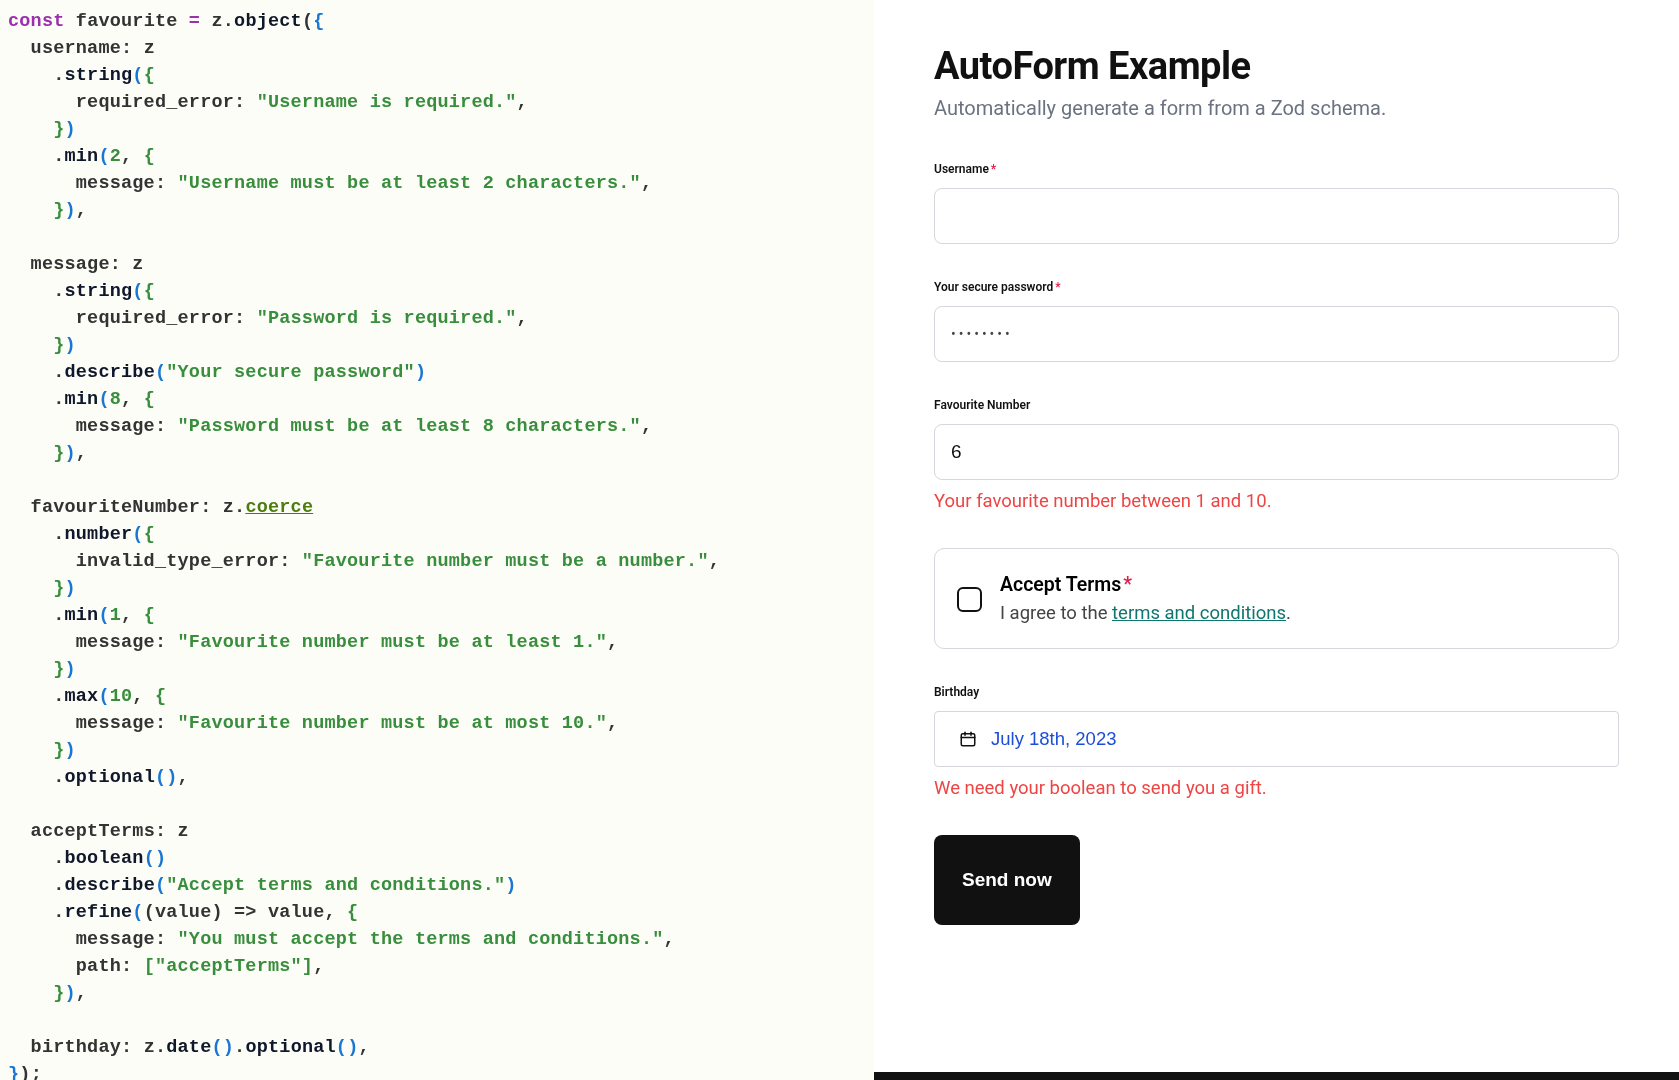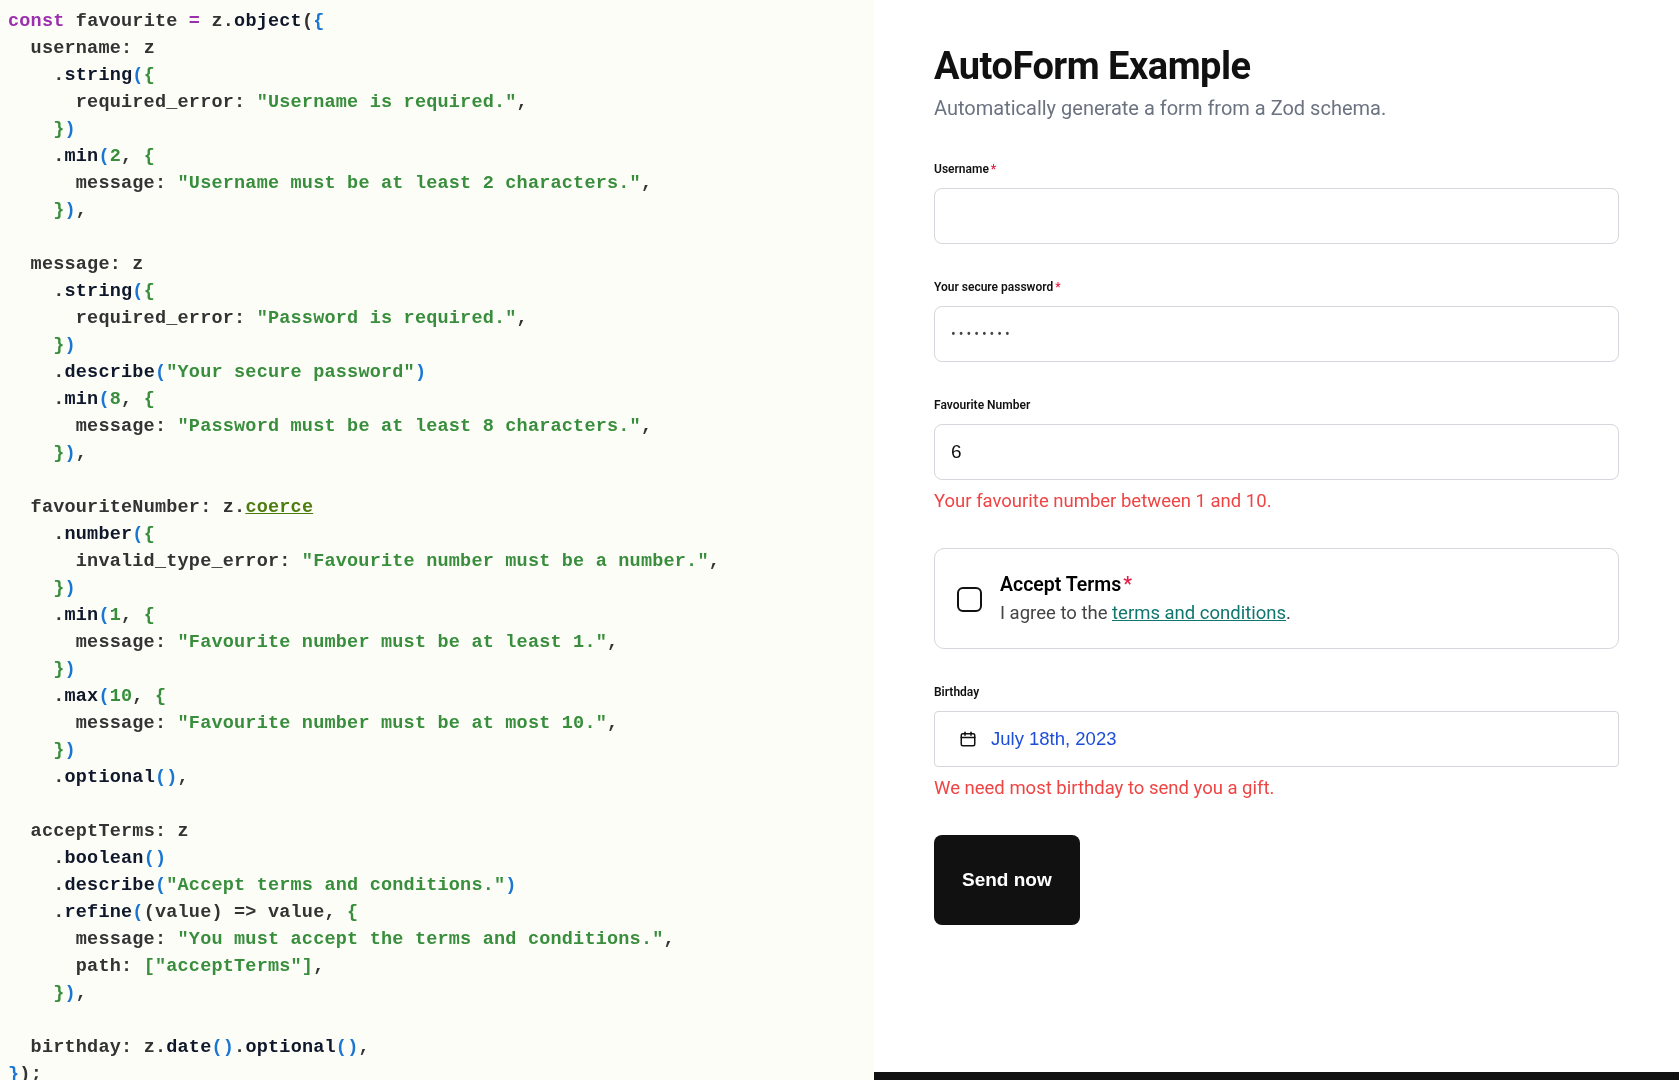--- a/index.html
+++ b/index.html
@@ -230,21 +230,21 @@
           <span class="cal-icon">
             <svg viewBox="0 0 24 24" width="18" height="18" fill="none" stroke="#111" stroke-width="2" stroke-linecap="round" stroke-linejoin="round">
               <rect x="3" y="5" width="18" height="16" rx="2"></rect>
               <line x1="16" y1="3" x2="16" y2="7"></line>
               <line x1="8" y1="3" x2="8" y2="7"></line>
               <line x1="3" y1="10" x2="21" y2="10"></line>
             </svg>
           </span>
           <span>July 18th, 2023</span>
         </button>
-        <p class="helper">We need most birthday to send you a gift.</p>
+        <p class="helper">We need your boolean to send you a gift.</p>
       </div>
 
       <button class="submit-btn">Send now</button>
     </div>
     <div class="bottom-bar"></div>
   </div>
 
 </div>
 
 </body></html>

